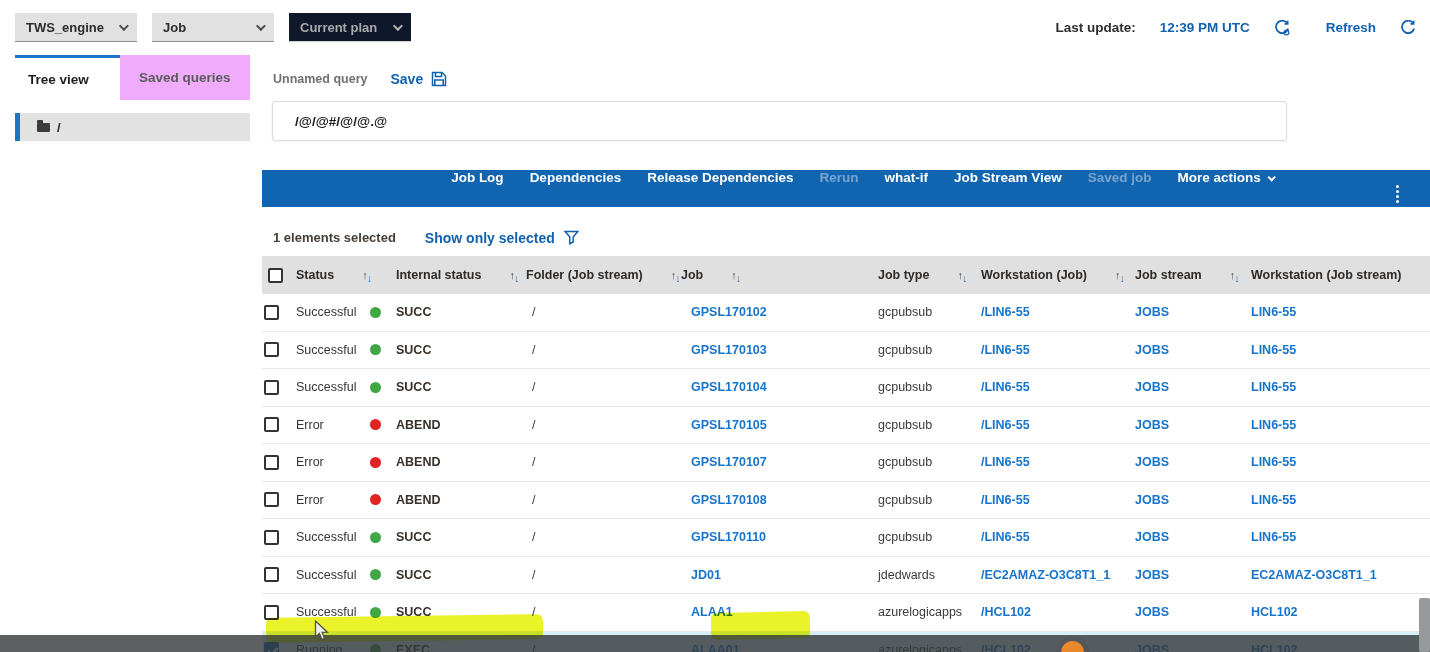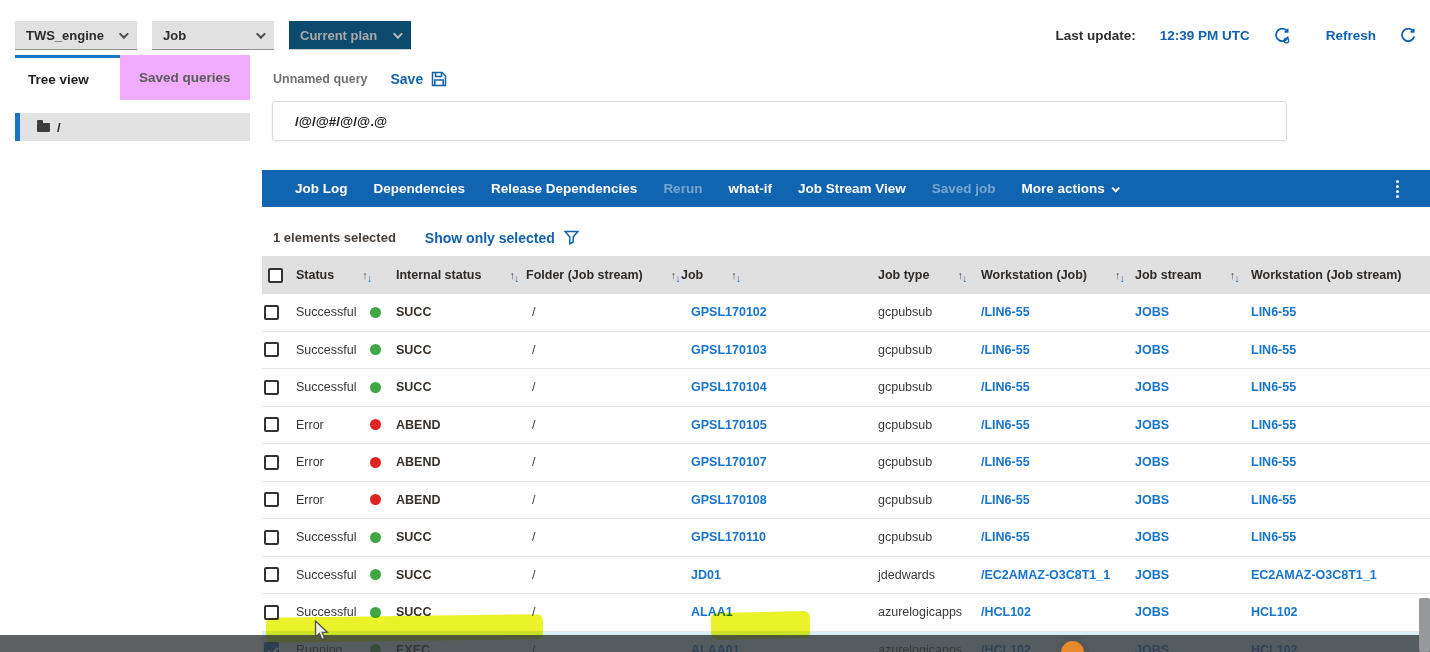--- a/index.html
+++ b/index.html
@@ -1,23 +1,23 @@
 <!DOCTYPE html>
 <html><head>
 <meta charset="utf-8">
 <style>
   * { margin:0; padding:0; box-sizing:border-box; }
   html,body { width:1430px; height:652px; }
   body { font-family:"Liberation Sans", sans-serif; background:#fff; }
   .screen { position:relative; width:1430px; height:652px; background:#fff; overflow:hidden; }
 
   
-  .topbar { position:absolute; top:8px; left:0; width:100%; height:55px; display:flex; align-items:center; padding-left:15px; gap:15px; }
+  .topbar { position:absolute; top:0; left:0; width:100%; height:55px; display:flex; align-items:center; padding-left:15px; gap:15px; }
   .dd { width:122px; height:29px; background:#e1e1e1; border-bottom:1px solid #8f8f8f; display:flex; align-items:center; justify-content:space-between; padding:0 11px; font-size:13px; font-weight:bold; color:#2c2c2c; cursor:pointer; }
-  .dd.disabled { color:#a9a9a9; background:#0c4a6e; border-bottom-color:#cfcfcf; cursor:default; }
+  .dd.disabled { color:#a9a9a9; background:#0f172a; border-bottom-color:#cfcfcf; cursor:default; }
   .chev { width:7px; height:7px; border-right:2px solid #4b4b4b; border-bottom:2px solid #4b4b4b; transform:rotate(45deg) translateY(-2px); flex:none; }
   .dd.disabled .chev { border-color:#b8b8b8; }
   .top-right { margin-left:auto; margin-right:14px; display:flex; align-items:flex-start; gap:24px; font-size:13.5px; font-weight:bold; }
   .lu-label { color:#2e2e2e; }
   .lu-time { color:#1261ae; }
   .refresh { color:#1261ae; margin-left:12px; cursor:pointer; }
   .icon-blue { flex:none; }
 
   
   .sidebar { position:absolute; top:55px; left:0; width:250px; bottom:0; background:#fff; }
@@ -31,21 +31,21 @@
 
   
   .main { position:absolute; left:262px; top:55px; width:1168px; bottom:0; background:#fff; --cols:32px 100px 130px 155px 197px 103px 154px 116px 1fr; }
   .query-row { margin-top:16px; padding-left:11px; display:flex; align-items:center; gap:23px; }
   .qname { font-size:12.5px; font-weight:bold; color:#707070; }
   .save-wrap { display:flex; align-items:center; gap:8px; color:#1261ae; font-size:14px; font-weight:bold; cursor:pointer; }
   .input-row { margin-top:14px; padding-left:10px; display:flex; }
   .qinput { width:1015px; height:40px; border:1px solid #dcdcdc; border-radius:3px; padding-left:22px; font-size:13.5px; font-weight:bold; color:#1c1c1c; font-family:inherit; box-shadow:0 1px 3px rgba(0,0,0,0.05); outline:none; }
   .adv { margin-left:16px; width:116px; height:40px; background:#fff; border:1px solid #1b6db8; border-radius:2px; color:#1261ae; font-size:13px; font-weight:bold; font-family:inherit; cursor:pointer; }
 
-  .toolbar { margin-top:29px; height:37px; background:#1164af; display:flex; align-items:center; padding-left:33px; }
+  .toolbar { margin-top:29px; height:37px; background:#1164af; display:flex; align-items:center; padding-left:33px;flex-direction:column; }
   .tb-items { display:flex; align-items:center; gap:26px; }
   .tb-item { color:#fff; font-size:13.5px; font-weight:bold; cursor:pointer; display:flex; align-items:center; gap:7px; white-space:nowrap; }
   .tb-item.dim { color:rgba(255,255,255,0.42); cursor:default; }
   .chev-white { width:6px; height:6px; border-right:2px solid #fff; border-bottom:2px solid #fff; transform:rotate(45deg) translateY(-1px); }
   .kebab { margin-left:auto; margin-right:31px; display:flex; flex-direction:column; gap:2px; cursor:pointer; }
   .kebab i { width:3px; height:3px; background:#fff; border-radius:50%; }
 
   .sel-row { height:37px; display:flex; align-items:center; padding-left:11px; gap:29px;margin-top:12px; }
   .sel-count { font-size:13px; font-weight:bold; color:#453e39; }
   .show-sel { display:flex; align-items:center; gap:9px; color:#1261ae; font-size:14px; font-weight:bold; cursor:pointer; }

